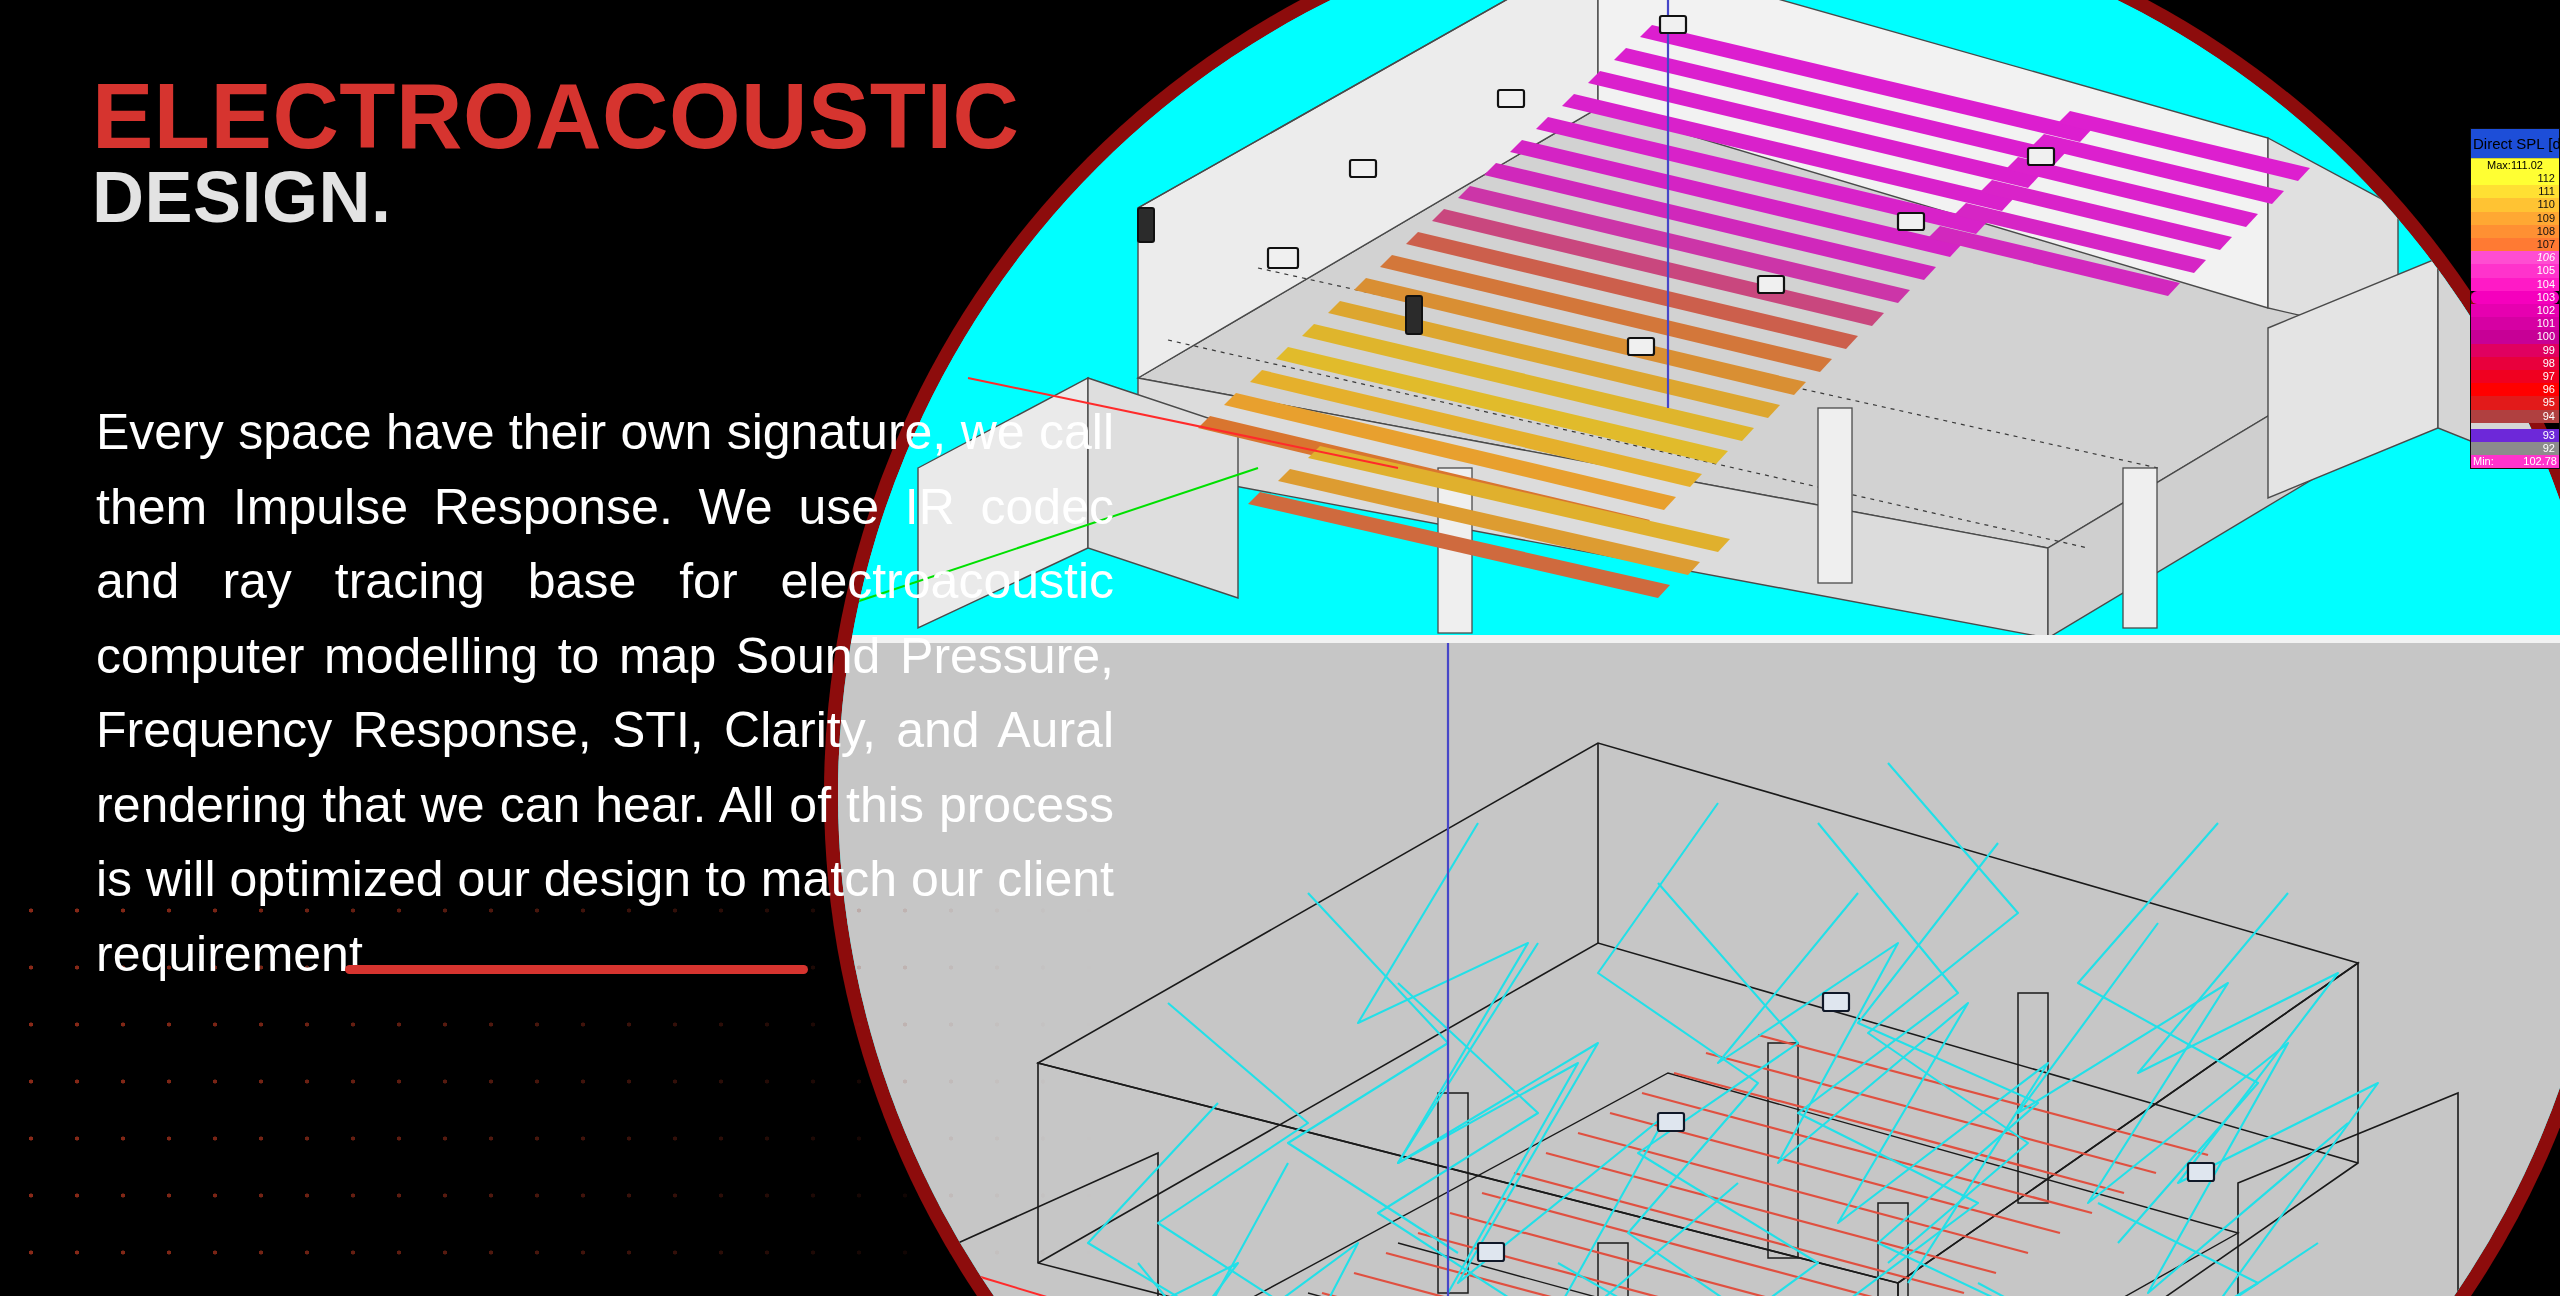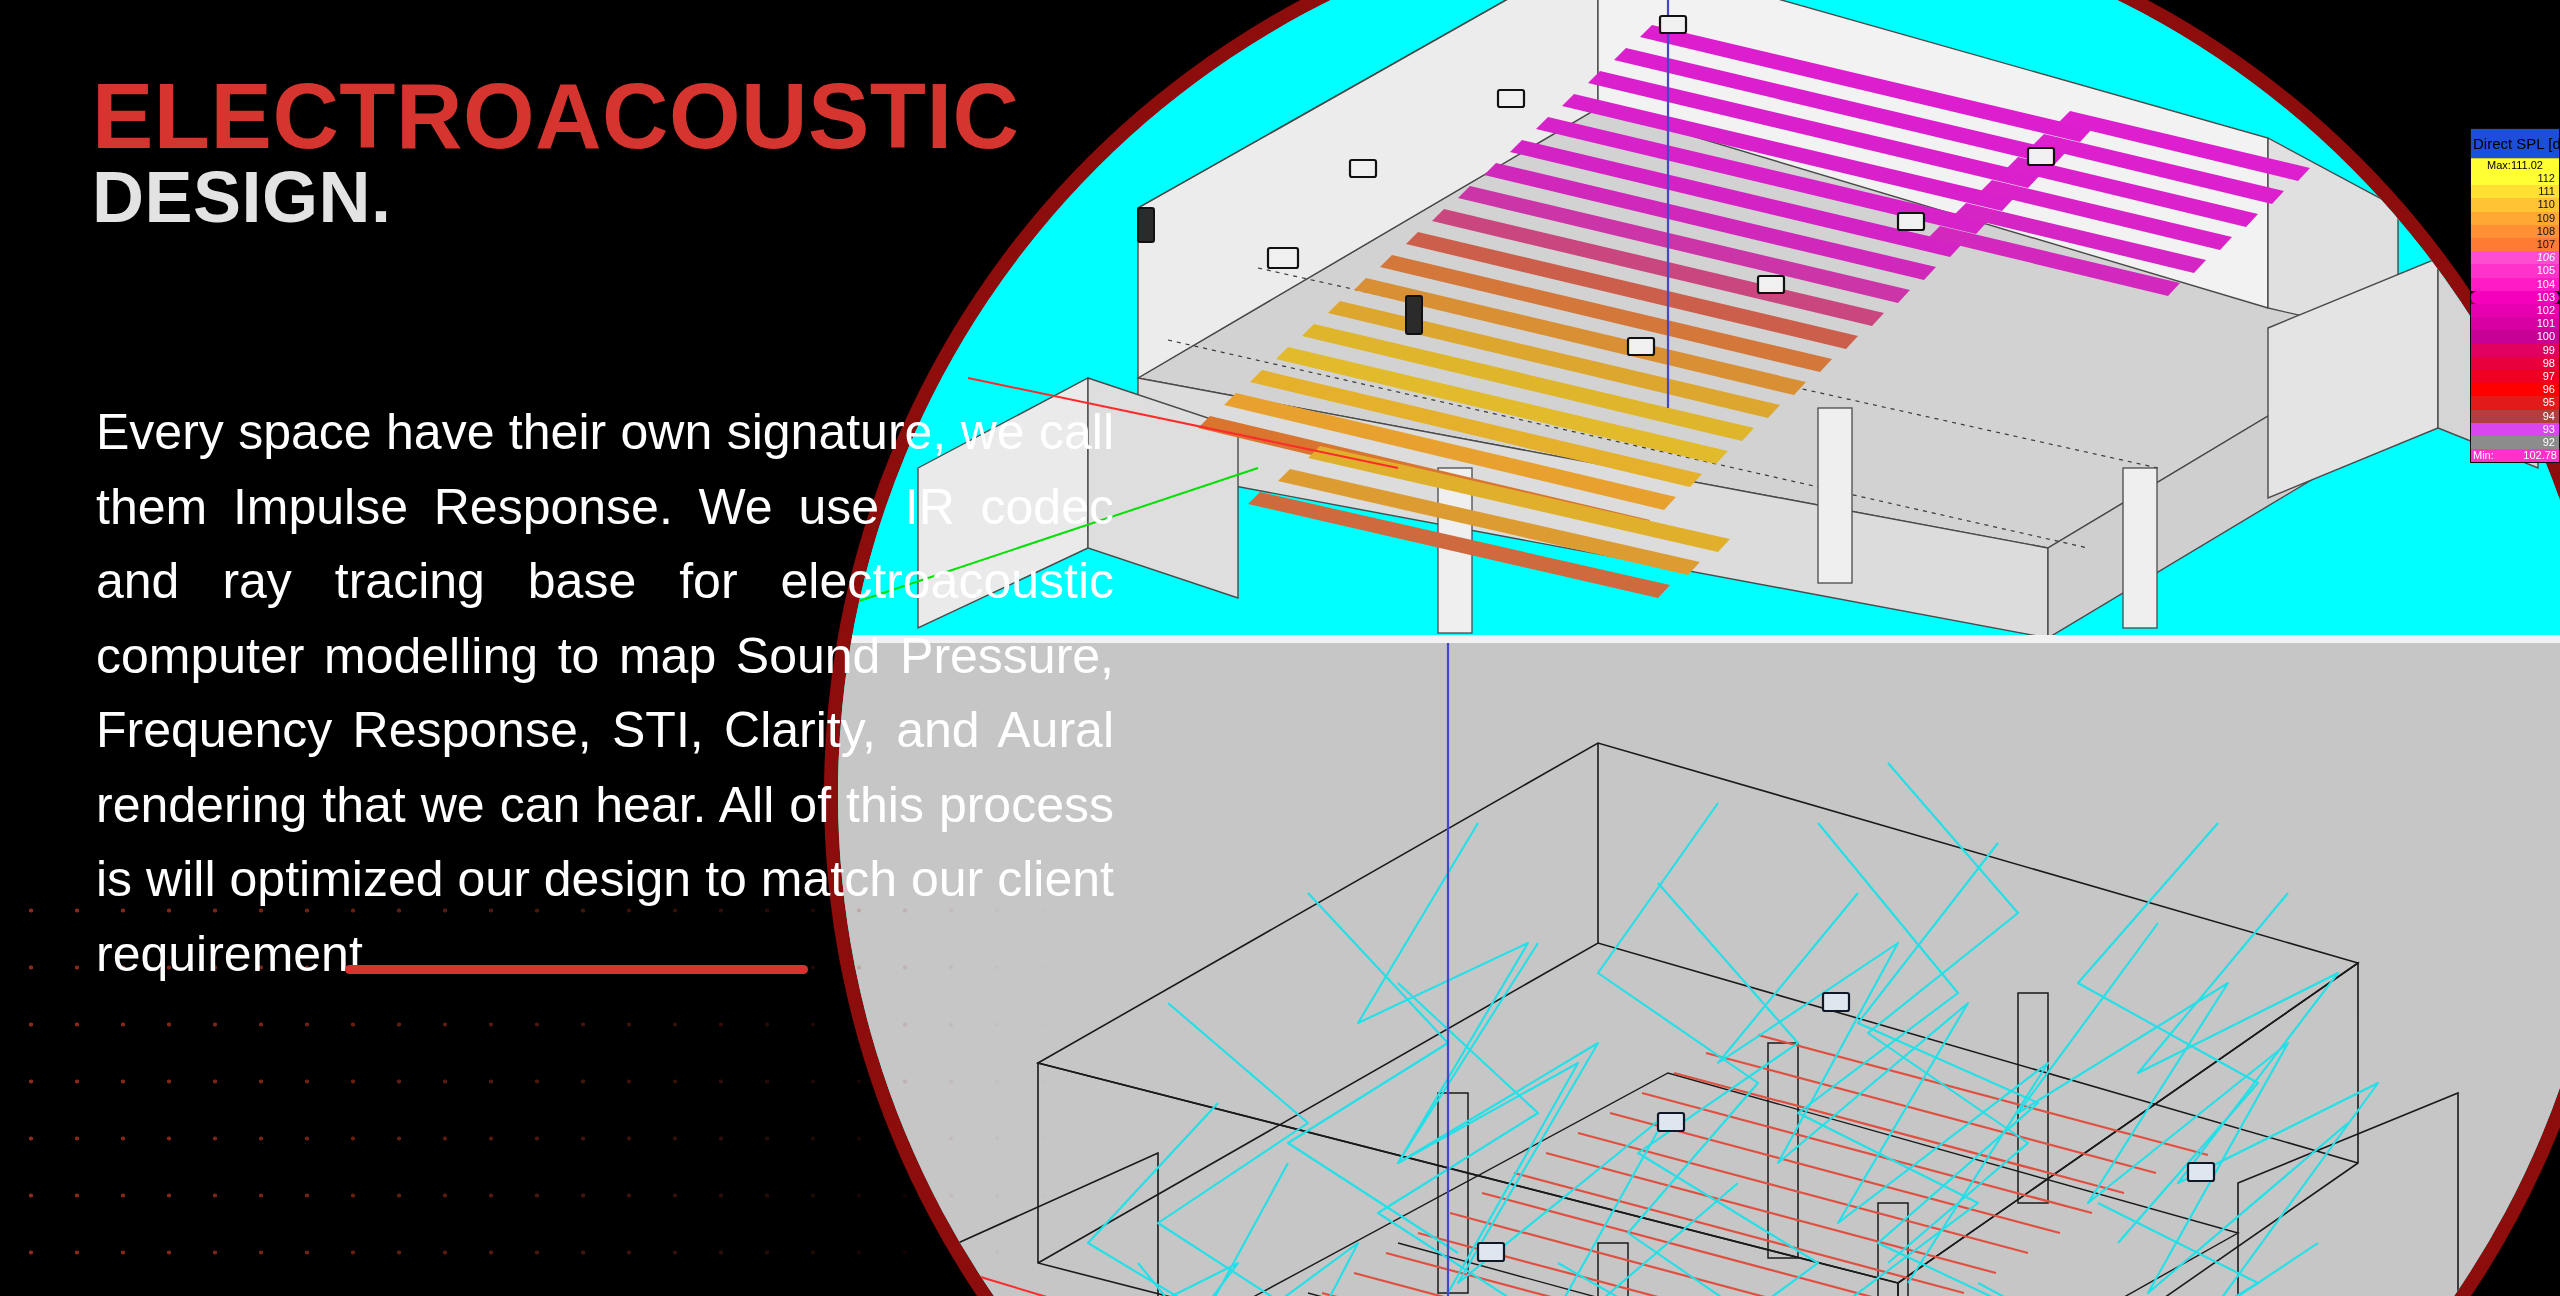--- a/index.html
+++ b/index.html
@@ -302,21 +302,21 @@
           <div class="legend-band" style="background: rgb(245, 0, 189); color: rgb(255, 255, 255); border-radius: 6px;">103</div>
           <div class="legend-band" style="background: rgb(230, 0, 176); color: rgb(255, 255, 255);">102</div>
           <div class="legend-band" style="background: rgb(214, 0, 163); color: rgb(255, 255, 255);">101</div>
           <div class="legend-band" style="background: rgb(199, 0, 150); color: rgb(255, 255, 255);">100</div>
           <div class="legend-band" style="background: rgb(224, 0, 96); color: rgb(255, 255, 255);">99</div>
           <div class="legend-band" style="background: rgb(232, 0, 60); color: rgb(255, 255, 255);">98</div>
           <div class="legend-band" style="background: rgb(240, 0, 32); color: rgb(255, 255, 255);">97</div>
           <div class="legend-band" style="background: rgb(255, 0, 0); color: rgb(255, 255, 255);">96</div>
           <div class="legend-band" style="background: rgb(226, 26, 26); color: rgb(255, 255, 255);">95</div>
           <div class="legend-band" style="background: rgb(176, 64, 64); color: rgb(255, 255, 255);">94</div>
-          <div class="legend-band" style="background: #d946ef; color: rgb(255, 255, 255);">93</div>
+          <div class="legend-band" style="background: #6d28d9; color: rgb(255, 255, 255); margin-top: 6px;">93</div>
           <div class="legend-band" style="background: rgb(140, 140, 140); color: rgb(255, 255, 255);">92</div>
         </div>
       <div class="legend-min">
         <span>Min:</span>
         <span>102.78</span>
       </div>
     </div>
   </div>
 
   <div class="left-panel">

